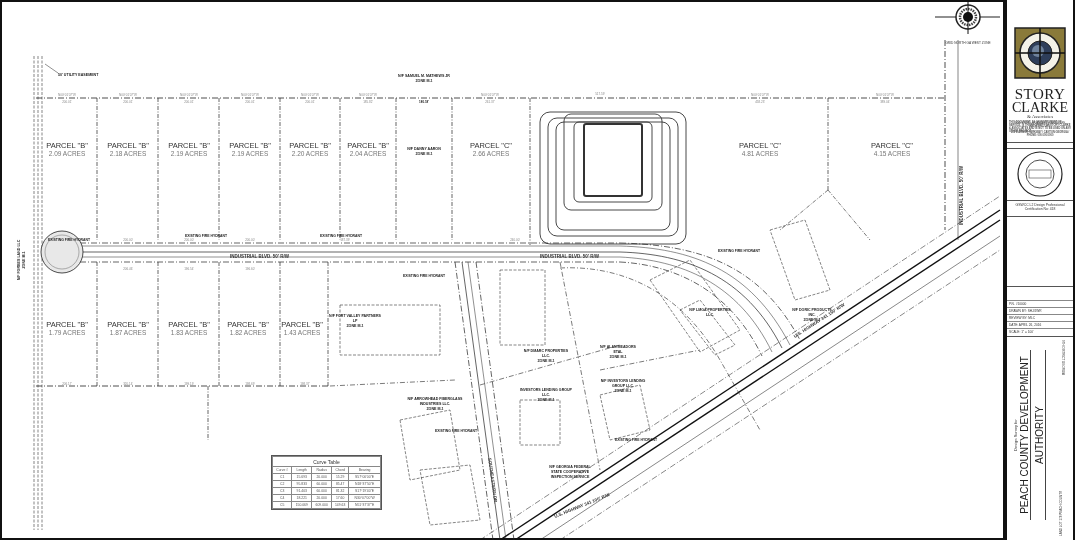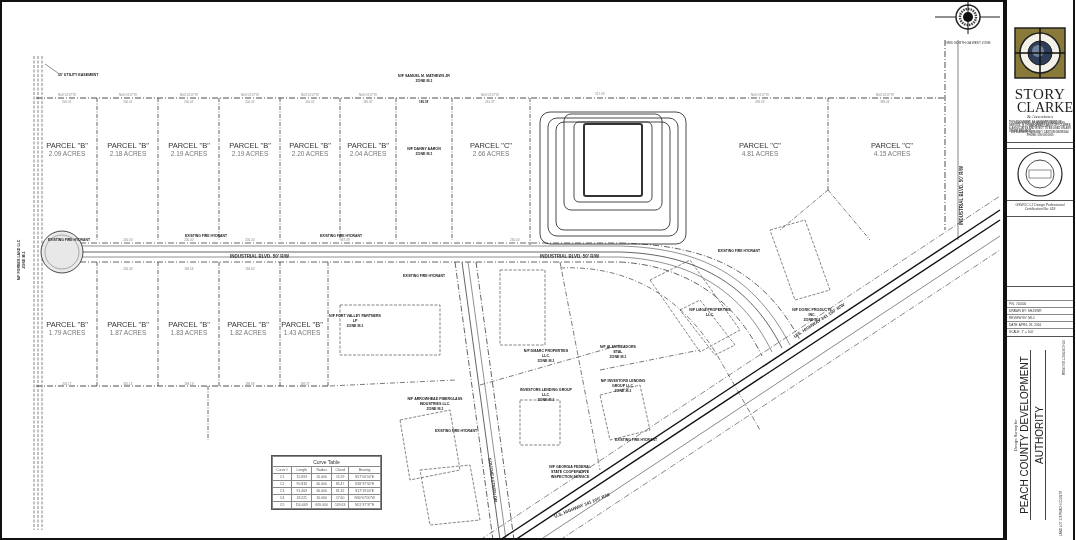--- a/index.html
+++ b/index.html
@@ -324,21 +324,21 @@
   <div class="tb-cell" style="top:4px;height:118px;margin-top:20px;">
     <svg width="66" height="60" viewBox="0 0 66 60">
       <rect x="8" y="4" width="50" height="50" fill="#8a7a3a" stroke="#222" stroke-width="1.5"></rect>
       <circle cx="33" cy="29" r="20" fill="#f4f2e8" stroke="#222" stroke-width="1.5"></circle>
       <circle cx="33" cy="29" r="12" fill="#2e3e5a" stroke="#222" stroke-width="1"></circle>
       <circle cx="31" cy="27" r="6" fill="#8aa0b8" opacity="0.7"></circle>
       <line x1="33" y1="4" x2="33" y2="54" stroke="#111" stroke-width="1.5"></line>
       <line x1="8" y1="29" x2="58" y2="29" stroke="#111" stroke-width="1.5"></line>
     </svg>
     <div style="font-family:'Liberation Serif',serif;font-size:15px;color:#222;line-height:13px;text-align:center;letter-spacing:0.5px;">STORY</div>
-    <div style="font-family:'Liberation Serif',serif;font-size:14px;color:#222;line-height:13px;text-align:right;">CLARKE</div>
+    <div style="font-family:'Liberation Serif',serif;font-size:14px;color:#222;line-height:13px;text-align:center;">CLARKE</div>
     <div style="font-family:'Liberation Serif',serif;font-size:5px;color:#333;text-align:center;">&amp; Associates</div>
     <div class="tiny" style="margin-top:3px;">SURVEYORS • PLANNERS • LANDSCAPE ARCHITECTURE</div>
     <div class="tiny" style="margin-top:3px;font-weight:bold;">203 E ARMOR PARKWAY / CANTON GEORGIA / PHONE: 000.000.0000</div>
   </div>
   <div class="tb-cell" style="top:118px;height:30px;">
     <div class="tiny" style="padding:3px 2px;text-align:left;font-weight:bold;">THIS DOCUMENT, AS AN INSTRUMENT OF SERVICE, IS THE PROPERTY OF STORY CLARKE &amp; ASSOCIATES AND IS NOT TO BE USED ON ANY OTHER PROJECT</div>
   </div>
   <div class="tb-cell" style="top:148px;height:52px;">
     <svg width="66" height="52" viewBox="0 0 66 52">
       <circle cx="33" cy="26" r="22" fill="#fff" stroke="#222" stroke-width="1.2"></circle>

